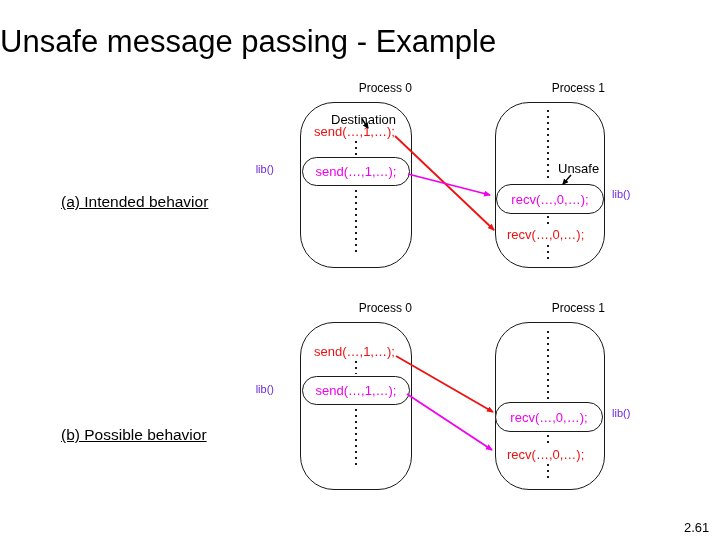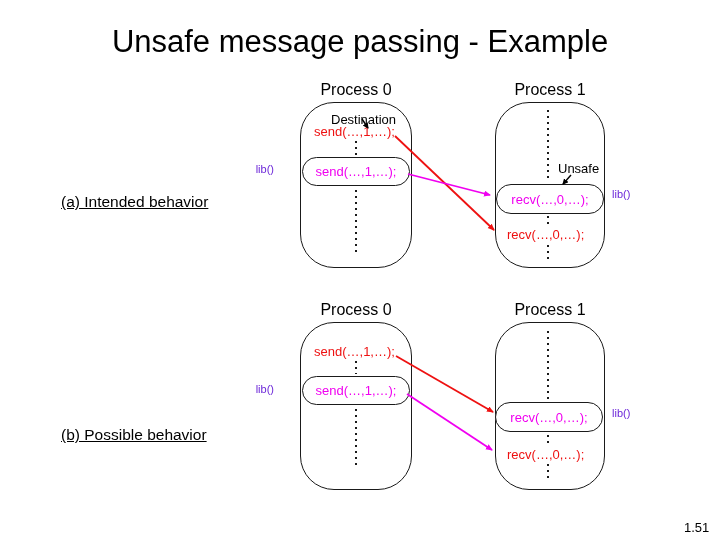--- a/index.html
+++ b/index.html
@@ -2,24 +2,24 @@
 <html><head>
 <meta charset="utf-8">
 <style>
   html,body{margin:0;padding:0;}
   body{
     width:720px;height:540px;position:relative;background:#ffffff;
     font-family:"Liberation Sans", sans-serif;overflow:hidden;color:#000;
   }
   .abs{position:absolute;}
   .title{
-    left:0;top:24px;width:720px;text-align:center;
+    left:0;top:24px;width:720px;text-align:left;
     font-size:31px;color:#000;white-space:nowrap;
   }
-  .plabel{font-size:16px;text-align:center;white-space:nowrap;}
+  .plabel{font-size:12px;text-align:right;white-space:nowrap;}
   .procbox{
     border:1.6px solid #1a1a1a;border-radius:34px;background:transparent;
   }
   .callred{font-size:13px;color:#ee1111;white-space:nowrap;}
   .callmag{font-size:13px;color:#f000f0;white-space:nowrap;}
   .libcall{font-size:11px;color:#6d28d9;white-space:nowrap;}
   .annot{font-size:13px;color:#000;white-space:nowrap;}
   .caption{font-size:15.5px;color:#000;white-space:nowrap;text-decoration:underline;}
   .oval{
     border:1.5px solid #1a1a1a;border-radius:15px;background:#fff;
@@ -89,21 +89,21 @@
 
 <div class="abs oval" style="left:495px;top:402px;width:106px;height:28px;">
   <span class="callmag">recv(…,0,…);</span>
 </div>
 <div class="abs libcall" style="left:612px;top:407px;">lib()</div>
 
 <div class="abs dotted" style="left:547px;top:435px;height:10px;"></div>
 <div class="abs callred" style="left:507px;top:447px;">recv(…,0,…);</div>
 <div class="abs dotted" style="left:547px;top:464px;height:16px;"></div>
 
-<div class="abs pagenum" style="left:684px;top:520px;">1.51</div>
+<div class="abs pagenum" style="left:684px;top:520px;">2.61</div>
 
 <svg class="overlay" width="720" height="540" viewBox="0 0 720 540">
   <defs>
     <marker id="ah-red" markerWidth="8" markerHeight="8" refX="6" refY="3" orient="auto" markerUnits="userSpaceOnUse">
       <path d="M0,0 L7,3 L0,6 Z" fill="#ee1111"></path>
     </marker>
     <marker id="ah-mag" markerWidth="8" markerHeight="8" refX="6" refY="3" orient="auto" markerUnits="userSpaceOnUse">
       <path d="M0,0 L7,3 L0,6 Z" fill="#f000f0"></path>
     </marker>
     <marker id="ah-blk" markerWidth="8" markerHeight="8" refX="5" refY="3" orient="auto" markerUnits="userSpaceOnUse">

